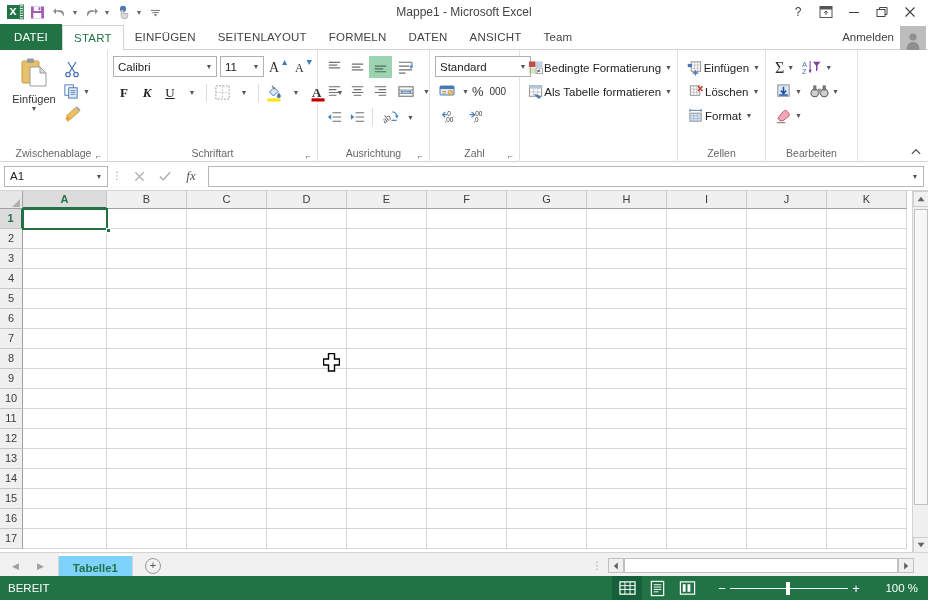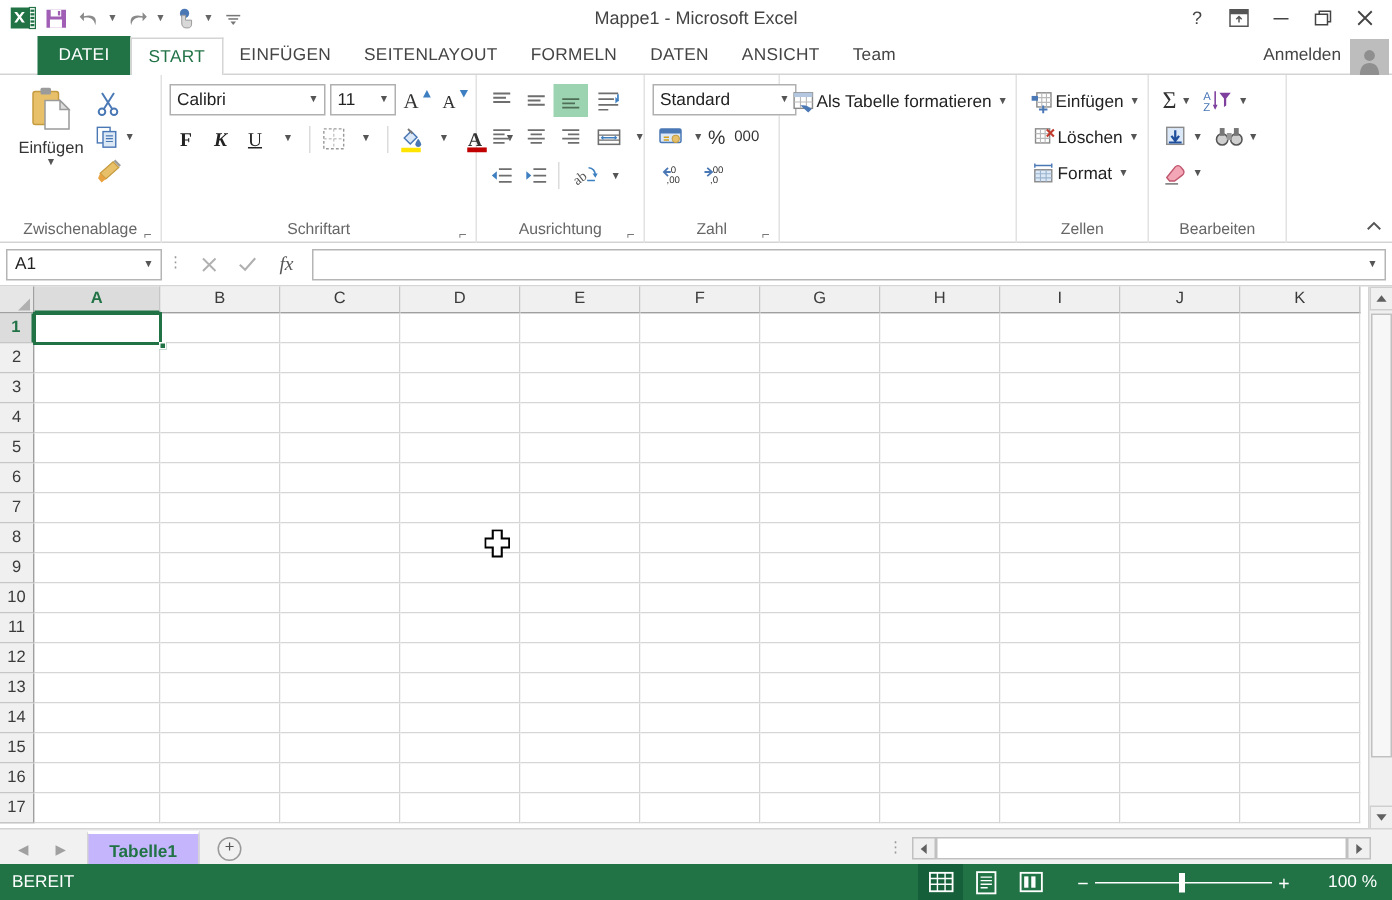--- a/index.html
+++ b/index.html
@@ -24,21 +24,21 @@
   .win-title {
     position: absolute; left: 0; top: 0; width: 100%; height: 24px;
     line-height: 24px; text-align: center; font-size: 12px; color: #444;
   }
   .win-ctrls { position: absolute; right: 4px; top: 0; height: 24px; display: flex; align-items: center; }
   .win-btn { width: 28px; height: 22px; display:flex; align-items:center; justify-content:center; color:#444; font-size: 12px; }
   .win-btn svg { display:block; }
 
   
   .tabbar { position: relative; height: 26px; background: #fff; border-bottom: 1px solid #d4d4d4; }
-  .tabs { display: flex; align-items: center; height: 26px; margin-left: 25px; }
+  .tabs { display: flex; align-items: center; height: 26px; }
   .tab {
     height: 26px; line-height: 26px; padding: 0 11px;
     font-size: 11.5px; color: #444; letter-spacing: .2px; cursor: default;
     white-space: nowrap;
   }
   .tab.file { background: #217346; color: #fff; font-weight: normal; padding: 0 14px; height: 26px; }
   .tab.active { background: #fff; color: #217346; border: 1px solid #d4d4d4; border-bottom: 1px solid #fff; position: relative; top: 1px; height: 26px; line-height: 25px; }
   .tab.mixedcase { text-transform: none; }
   .signin { position: absolute; right: 34px; top: 0; height: 26px; line-height: 26px; font-size: 11.5px; color: #444; }
   .avatar { position: absolute; right: 2px; top: 2px; width: 26px; height: 24px; background: #bdbdbd; display:flex; align-items:flex-end; justify-content:center; }
@@ -164,21 +164,21 @@
   
   .vsb { position: absolute; right: 0; top: 0; width: 16px; height: 362px; background: #f0f0f0; border-left: 1px solid #d4d4d4; }
   .sbtn { width: 16px; height: 16px; background: #f0f0f0; border: 1px solid #cfcfcf; display:flex; align-items:center; justify-content:center; }
   .vthumb { position: absolute; left: 1px; top: 18px; width: 14px; height: 296px; background: #f7f7f7; border: 1px solid #c0c0c0; }
 
   
   .tabbar2 { position: relative; height: 26px; background: #f1f1f1; border-top: 1px solid #d4d4d4; display: flex; align-items: center; }
   .navbtns { display: flex; align-items: center; padding-left: 12px; gap: 18px; }
   .navb { font-size: 9px; color: #a0a0a0; }
   .sheettab {
-    margin-left: 14px; height: 25px; line-height: 24px; padding: 0 14px; background: #c4b5fd;
+    margin-left: 14px; height: 25px; line-height: 24px; padding: 0 14px; background: #7dd3fc;
     border: 1px solid #d4d4d4; border-bottom: none; border-top: 2px solid #fff;
     font-size: 11.5px; font-weight: bold; color: #217346; position: relative; top: 1px;
   }
   .addsheet { margin-left: 12px; width: 16px; height: 16px; border-radius: 50%; border: 1px solid #9a9a9a; color: #555; font-size: 11px; display:flex; align-items:center; justify-content:center; line-height: 1; }
   .hsplit { margin-left: auto; margin-right: 6px; color: #999; font-size: 10px; line-height: 8px; letter-spacing: 0; }
   .hsb { display: flex; align-items: center; margin-right: 14px; }
   .hsb .sbtn2 { width: 16px; height: 15px; background: #f0f0f0; border: 1px solid #c0c0c0; display:flex; align-items:center; justify-content:center; }
   .hthumb { width: 274px; height: 15px; background: #fff; border: 1px solid #c0c0c0; }
 
   
@@ -550,20 +550,33 @@
       </div>
       <div class="grp-label">
         <span>Zahl</span>
         <span class="dlg">⌐</span>
       </div>
     </div>
 
     <div class="grp g-styles">
       <div class="grp-body" style="padding-top:6px;">
         <div class="stylewrap">
+          <div class="srow">
+            <span class="ico">
+              <svg width="16" height="16" viewBox="0 0 17 17">
+                <rect x="1" y="1.5" width="7" height="6" fill="#c0504d"></rect>
+                <rect x="8.5" y="1.5" width="7" height="6" fill="#4a78b5" opacity=".35"></rect>
+                <rect x="1" y="8.5" width="7" height="6" fill="#9bbb59" opacity=".4"></rect>
+                <rect x="8.5" y="8.5" width="7" height="6" fill="#fff" stroke="#888" stroke-width=".8"></rect>
+                <text x="9.6" y="13.8" font-family="Liberation Sans, sans-serif" font-size="7" fill="#333">≠</text>
+              </svg>
+            </span>
+            <span>Bedingte Formatierung</span>
+            <span class="cr">▼</span>
+          </div>
           <div class="srow">
             <span class="ico">
               <svg width="16" height="16" viewBox="0 0 17 17">
                 <rect x="1.5" y="2" width="13" height="11" fill="#fff" stroke="#8a8a8a" stroke-width="1"></rect>
                 <rect x="1.5" y="2" width="13" height="3" fill="#b3c7e0"></rect>
                 <path d="M1.5 8.5 L14.5 8.5 M6 5 L6 13 M10.2 5 L10.2 13" stroke="#b9b9b9" stroke-width=".8"></path>
                 <path d="M6 11 C6 11 9 13.5 11.5 16 L14 13.5 C11.5 11.5 9.5 10.5 6 11 Z" fill="#4a78b5"></path>
               </svg>
             </span>
             <span>Als Tabelle formatieren</span>

